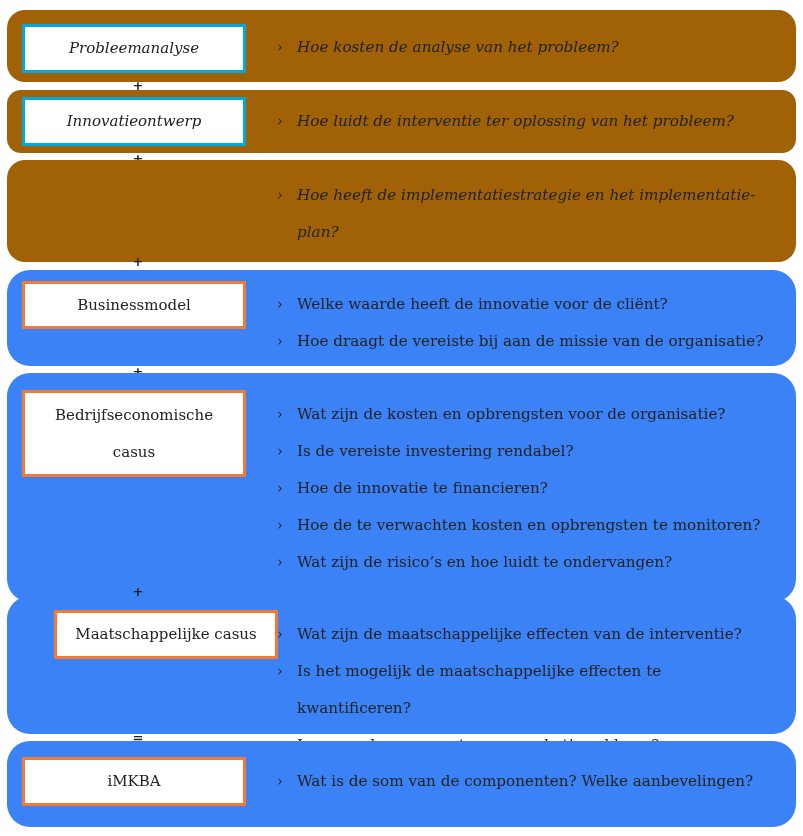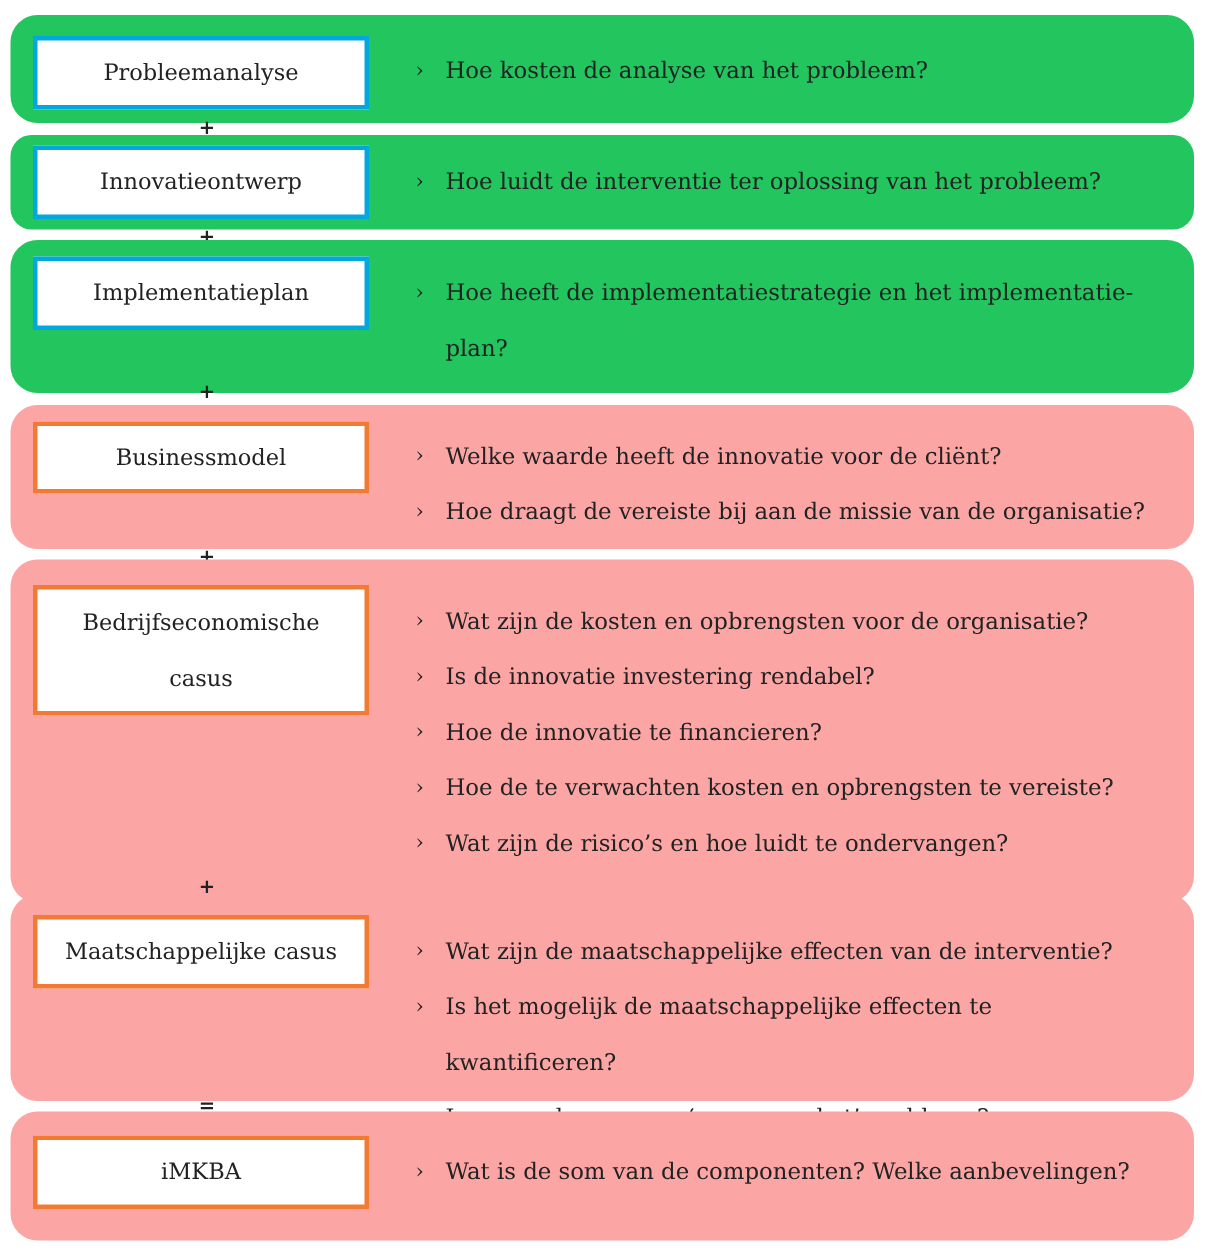--- a/index.html
+++ b/index.html
@@ -1,20 +1,20 @@
 <!DOCTYPE html>
 <html><head>
   <meta charset="utf-8">
   <style>
     html, body { margin: 0; padding: 0; background: #ffffff; }
     body { width: 803px; height: 836px; position: relative; overflow: hidden;
            font-family: "DejaVu Serif", "Liberation Serif", serif; color: #222222; }
     .panel { position: absolute; left: 7px; width: 789px; border-radius: 18px; }
-    .panel.blue { background: #22c55e; }
-    .panel.orange { background: #fca5a5; }
+    .panel.blue { background: #a16207; font-style: italic; }
+    .panel.orange { background: #3b82f6; border-radius: 23px; }
     .box { position: absolute; left: 15px; width: 224px; background: #ffffff;
            display: flex; align-items: center; justify-content: center; text-align: center;
            font-size: 15px; line-height: 37px; box-sizing: border-box; }
     .blue .box { border: 3px solid #00a8dd; }
     .orange .box { border: 3px solid #f47a34; }
     .qs { position: absolute; left: 270px; right: 18px; margin: 0; padding: 0; list-style: none; }
     .q { display: flex; font-size: 15.2px; line-height: 37px; }
     .chev { width: 20px; flex: 0 0 20px; font-size: 14px; }
     .qt { flex: 1; }
     .op { position: absolute; left: 130px; width: 16px; text-align: center;
@@ -43,23 +43,20 @@
   <ul class="qs" style="top:13px;">
     <li class="q">
         <span class="chev">›</span>
         <span class="qt">Hoe luidt de interventie ter oplossing van het probleem?</span>
       </li>
   </ul>
 </div>
 <div class="op" style="top:153px;">+</div>
 
 <div class="panel blue" style="top:160px;height:102px;">
-  <div class="box" style="top:11px;height:49px;">
-    <span>Implementatieplan</span>
-  </div>
   <ul class="qs" style="top:17px;right:20px;">
     <li class="q">
         <span class="chev">›</span>
         <span class="qt" style="word-break:normal;">Hoe heeft de implementatiestrategie en het implementatie-plan?</span>
       </li>
   </ul>
 </div>
 <div class="op" style="top:256px;">+</div>
 
 <div class="panel orange" style="top:270px;height:96px;">
@@ -83,40 +80,40 @@
   <div class="box" style="top:17px;height:87px;padding:0 20px;">
     <span>Bedrijfseconomische casus</span>
   </div>
   <ul class="qs" style="top:23px;">
     <li class="q">
         <span class="chev">›</span>
         <span class="qt">Wat zijn de kosten en opbrengsten voor de organisatie?</span>
       </li>
     <li class="q">
         <span class="chev">›</span>
-        <span class="qt">Is de innovatie investering rendabel?</span>
+        <span class="qt">Is de vereiste investering rendabel?</span>
       </li>
     <li class="q">
         <span class="chev">›</span>
         <span class="qt">Hoe de innovatie te financieren?</span>
       </li>
     <li class="q">
         <span class="chev">›</span>
-        <span class="qt">Hoe de te verwachten kosten en opbrengsten te vereiste?</span>
+        <span class="qt">Hoe de te verwachten kosten en opbrengsten te monitoren?</span>
       </li>
     <li class="q">
         <span class="chev">›</span>
         <span class="qt">Wat zijn de risico’s en hoe luidt te ondervangen?</span>
       </li>
   </ul>
 </div>
 <div class="op" style="top:586px;">+</div>
 
 <div class="panel orange" style="top:596px;height:138px;">
-  <div class="box" style="top:14px;height:49px;">
+  <div class="box" style="top:14px;height:49px;margin-left:32px;">
     <span>Maatschappelijke casus</span>
   </div>
   <ul class="qs" style="top:20px;">
     <li class="q">
         <span class="chev">›</span>
         <span class="qt">Wat zijn de maatschappelijke effecten van de interventie?</span>
       </li>
     <li class="q">
         <span class="chev">›</span>
         <span class="qt">Is het mogelijk de maatschappelijke effecten te kwantificeren?</span>

